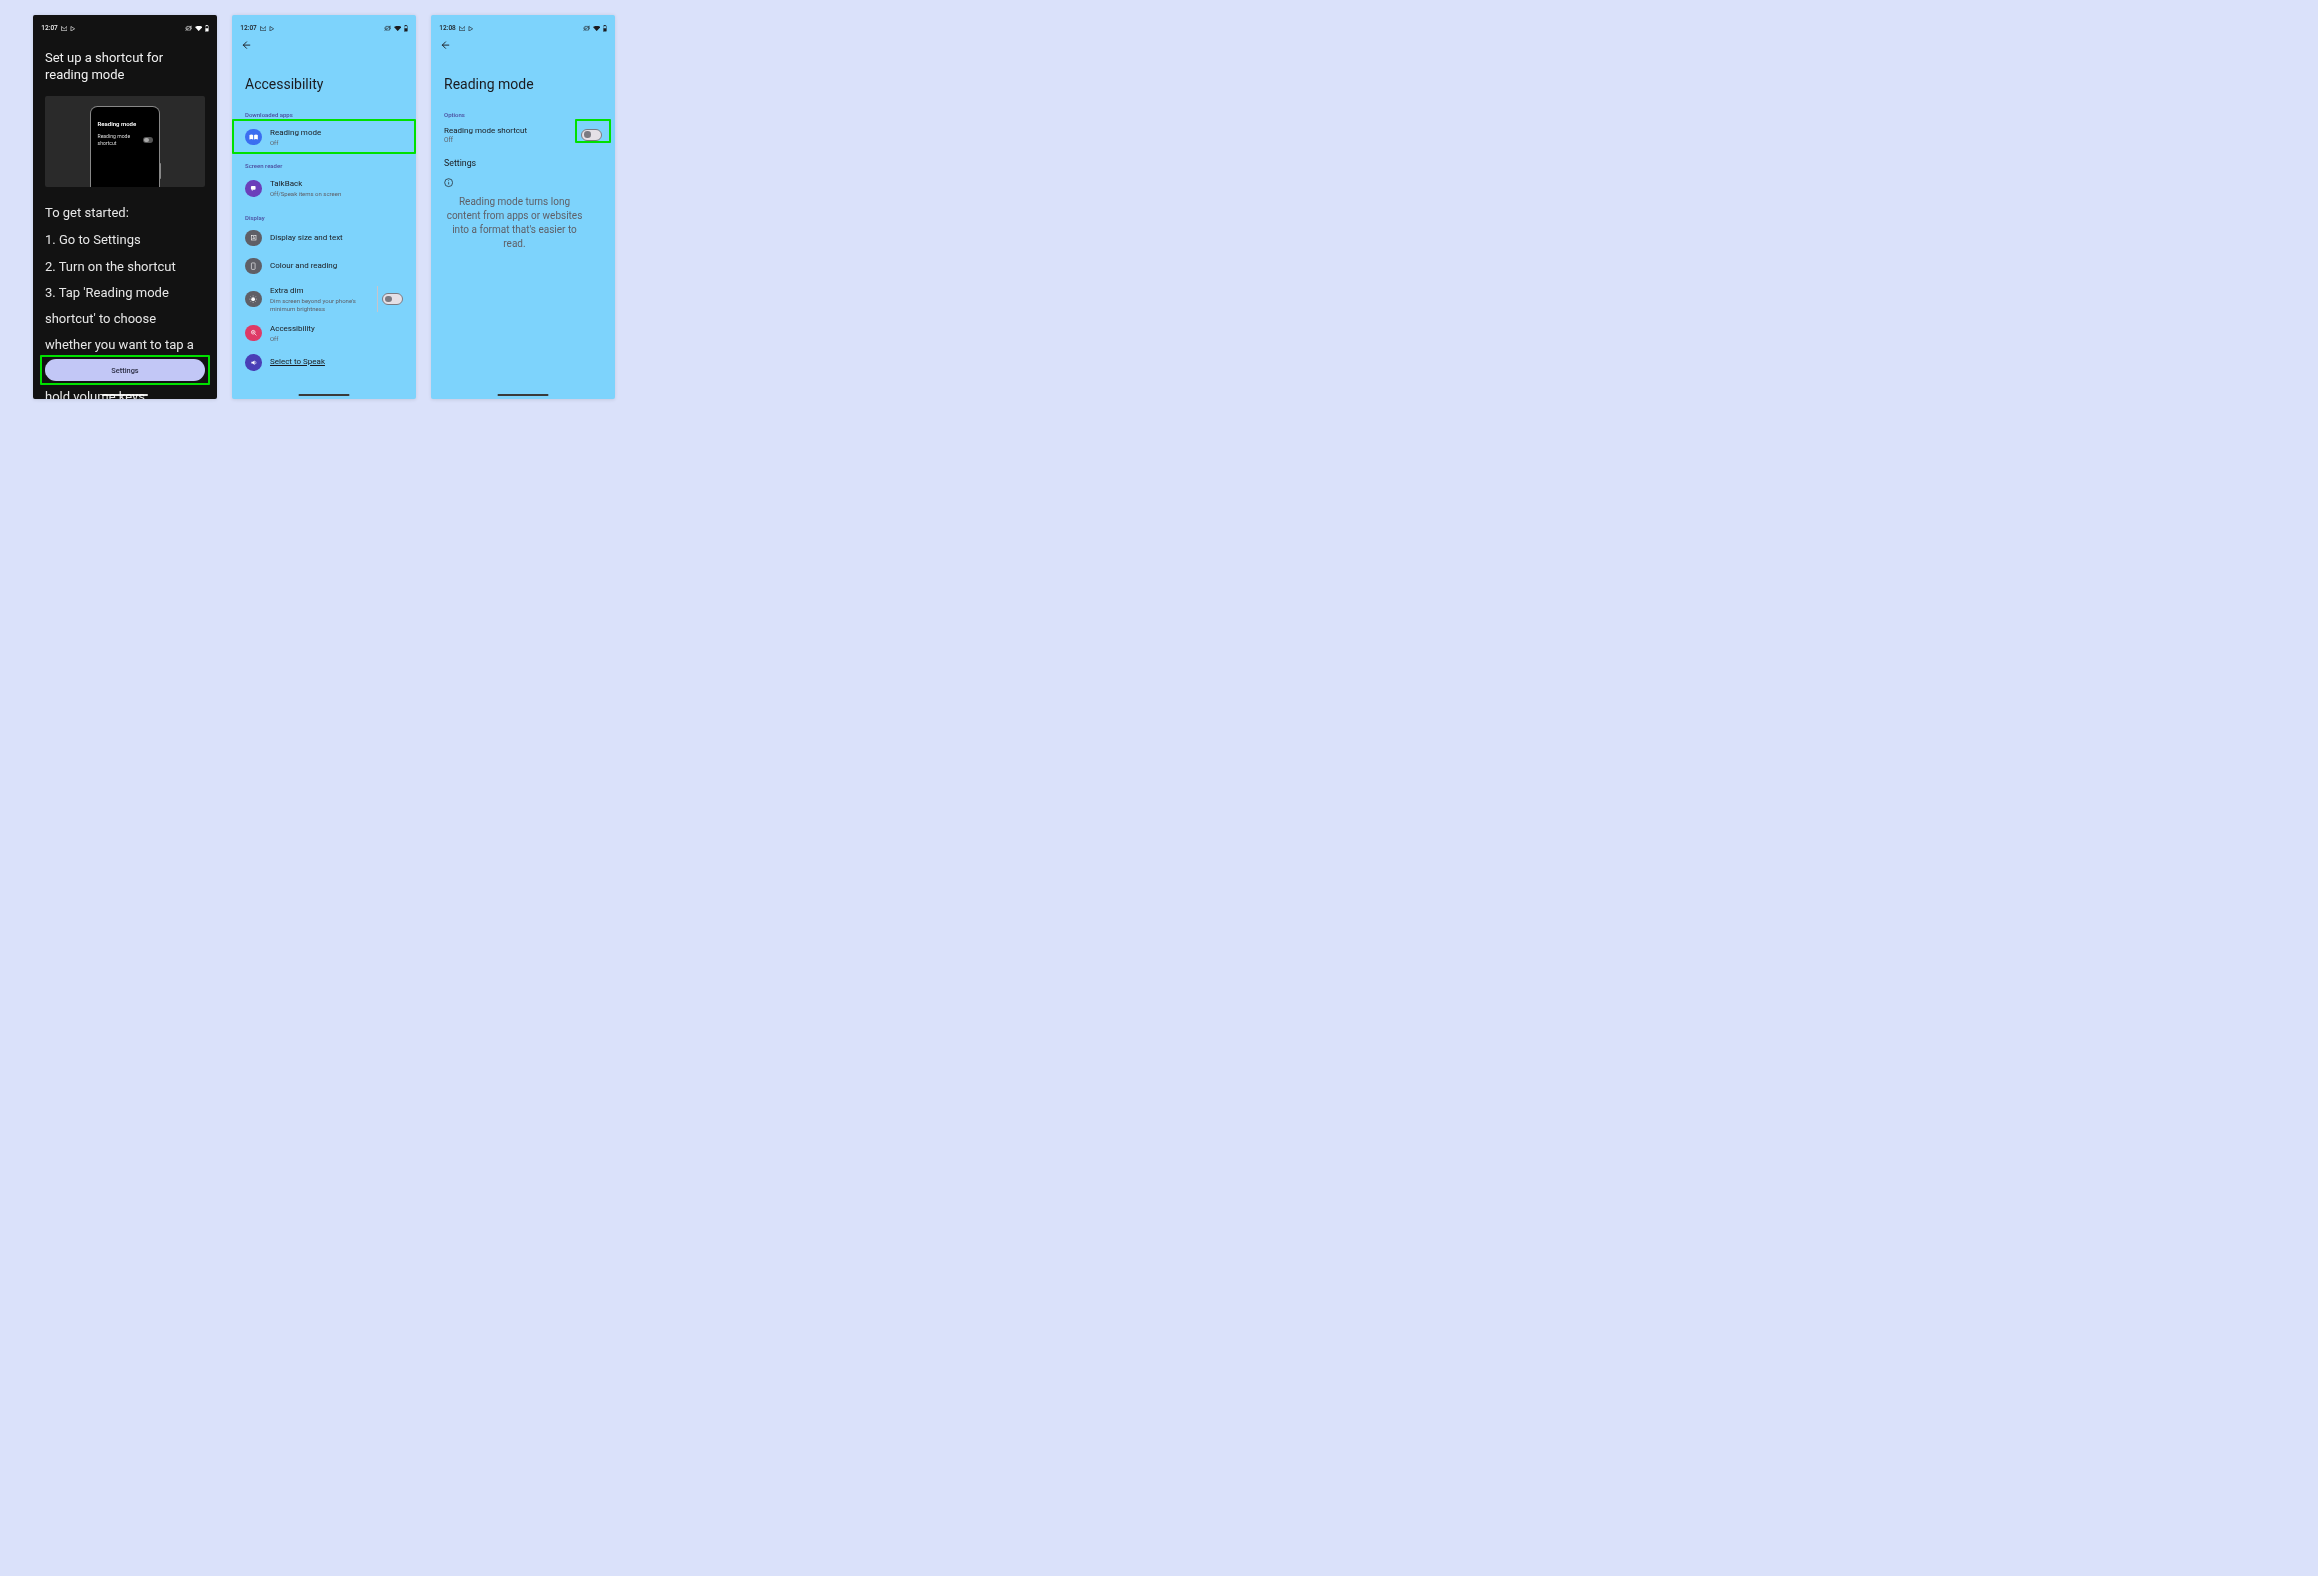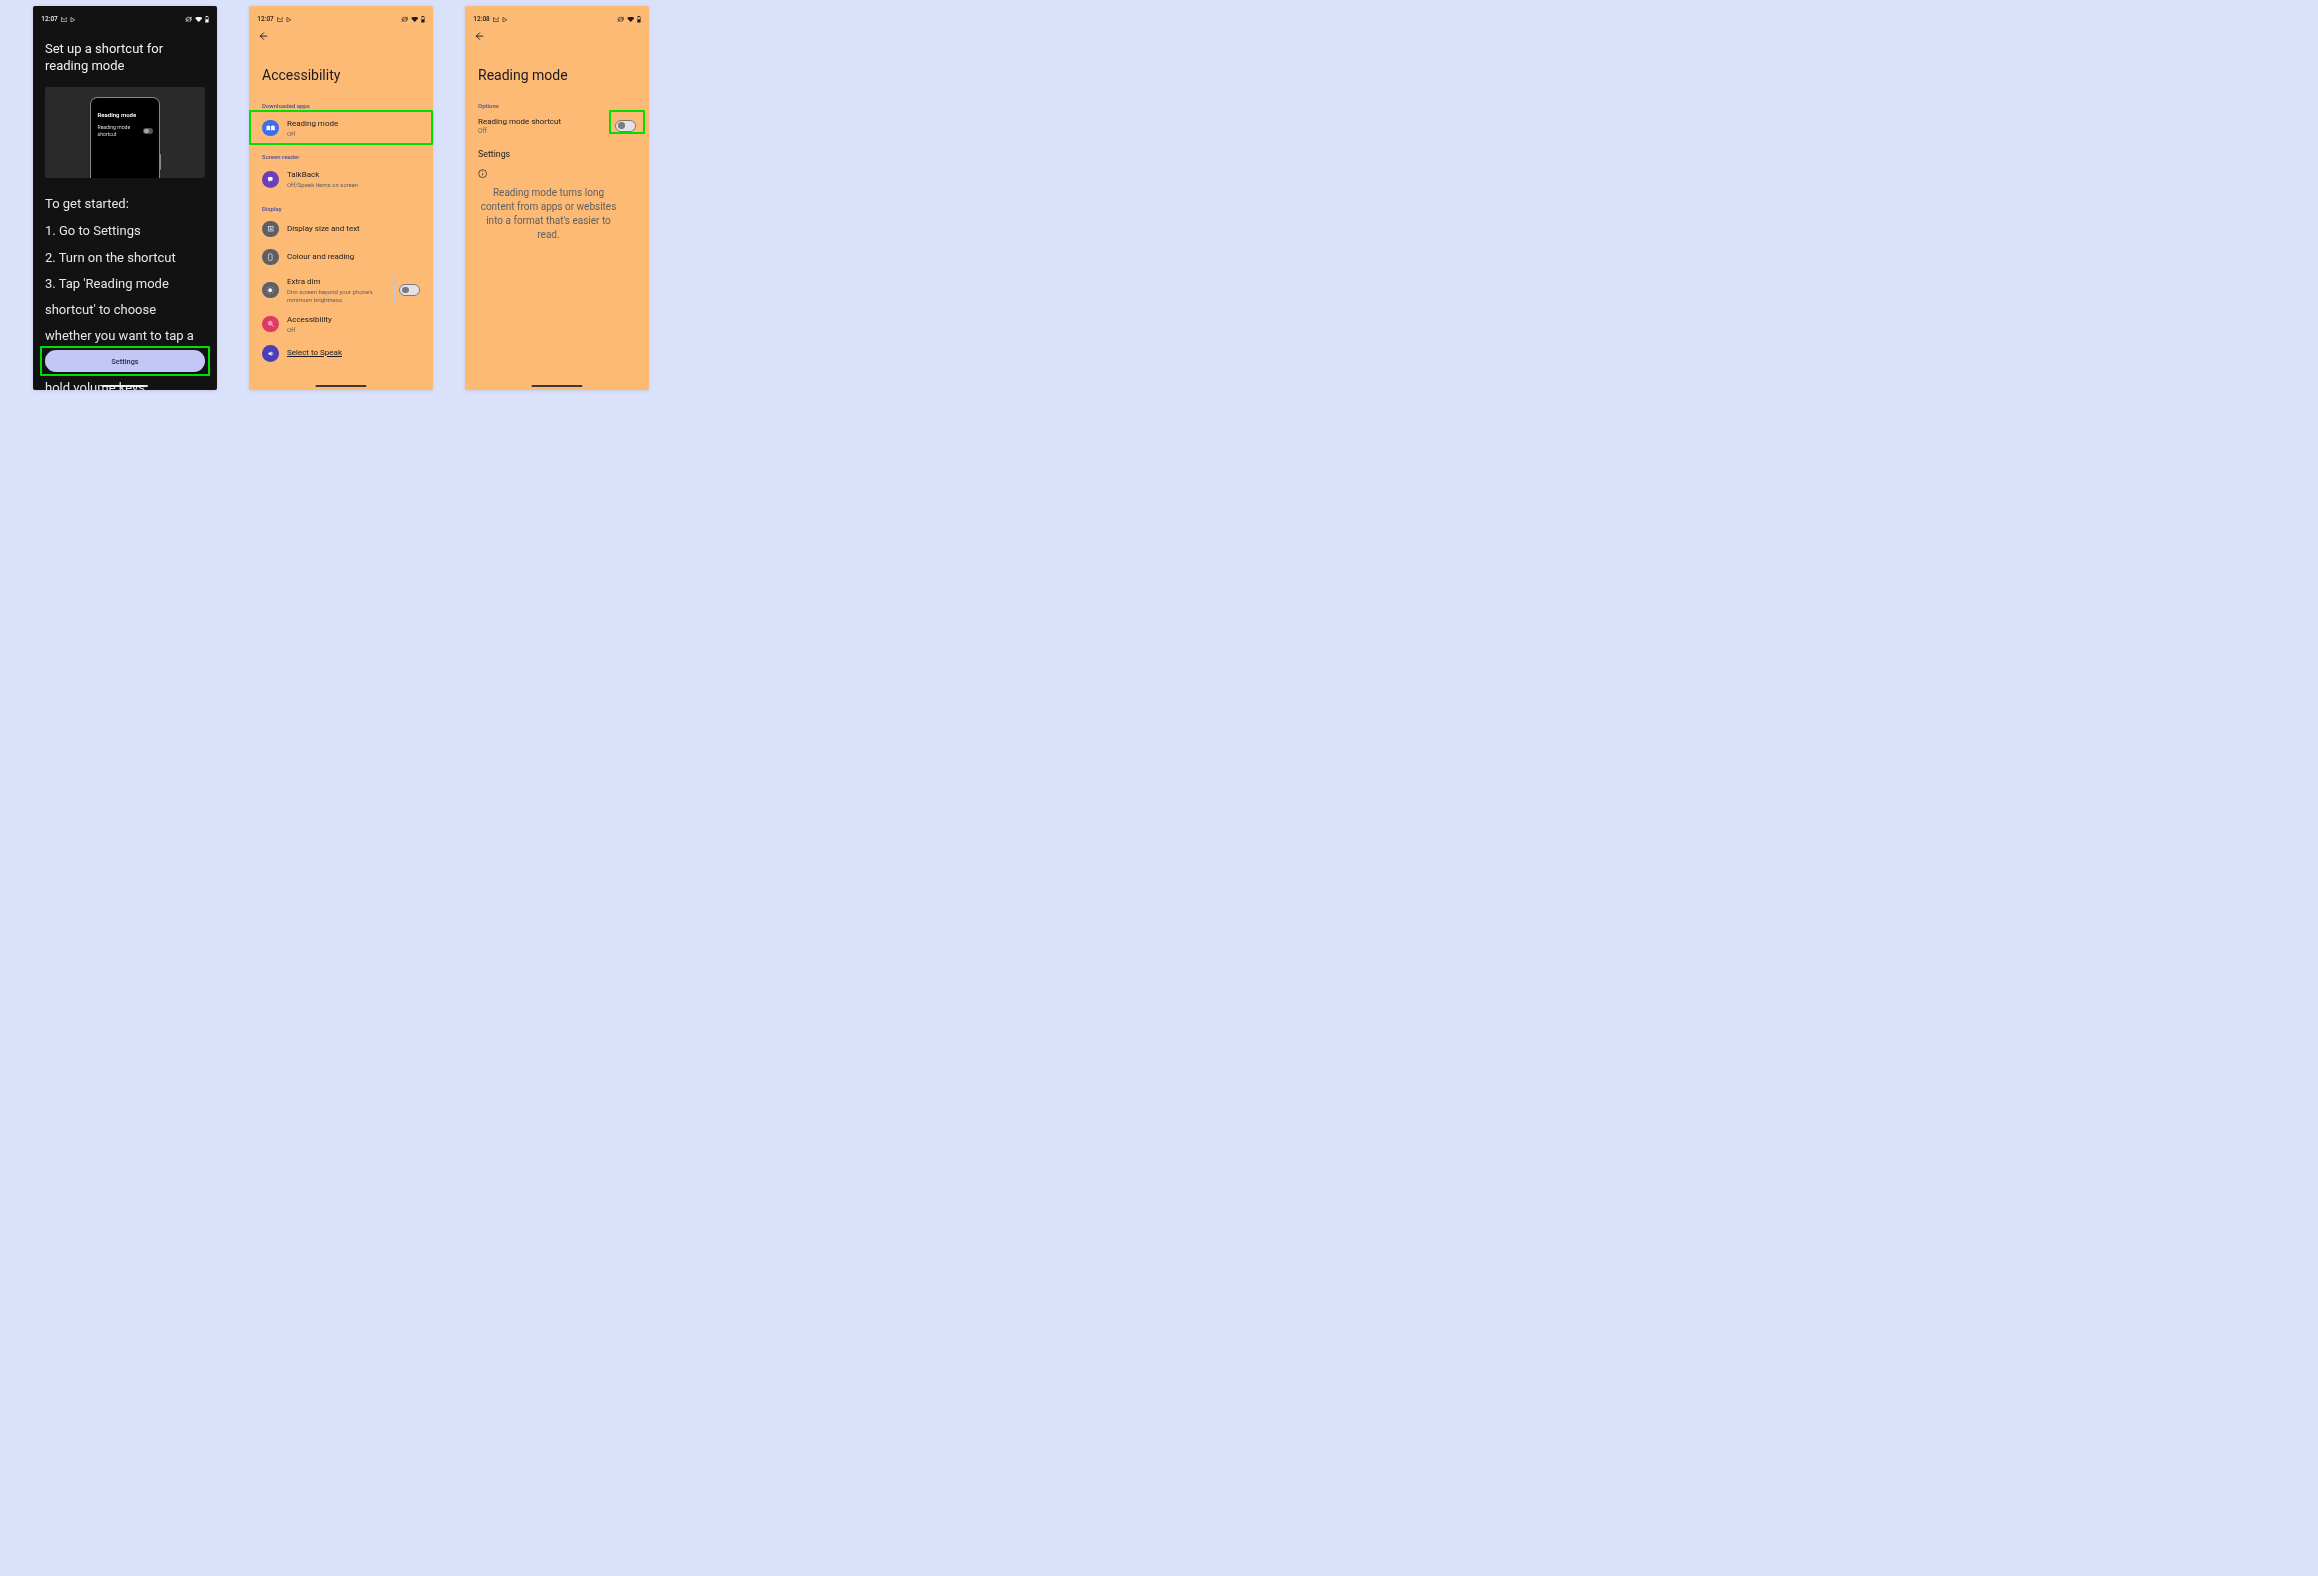--- a/index.html
+++ b/index.html
@@ -5,34 +5,34 @@
   * { margin: 0; padding: 0; box-sizing: border-box; }
   body {
     background: #dae1fa;
     font-family: 'Roboto', -apple-system, BlinkMacSystemFont, 'Segoe UI', sans-serif;
     width: 684px;
     height: 455px;
     position: relative;
   }
   .container {
     display: flex;
-    gap: 32px;
-    padding: 6px 33px;
+    gap: 15px;
+    padding: 15px 33px;
     height: 100%;
   }
   .phone {
     width: 184px;
     height: 384px;
     border-radius: 1.9px;
     overflow: hidden;
     position: relative;
     box-shadow: 0 0.9px 3.7px rgba(0,0,0,0.1);
   }
   .phone.dark { background: #121212; color: #f0f0f0; }
-  .phone.light { background: #fdba74; color: #1b1b1f; }
+  .phone.light { background: #7dd3fc; color: #1b1b1f; }
 
   
   .statusbar {
     display: flex;
     justify-content: space-between;
     align-items: center;
     padding: 9.3px 8.3px 3.7px;
     font-size: 6.5px;
     font-weight: 500;
   }

